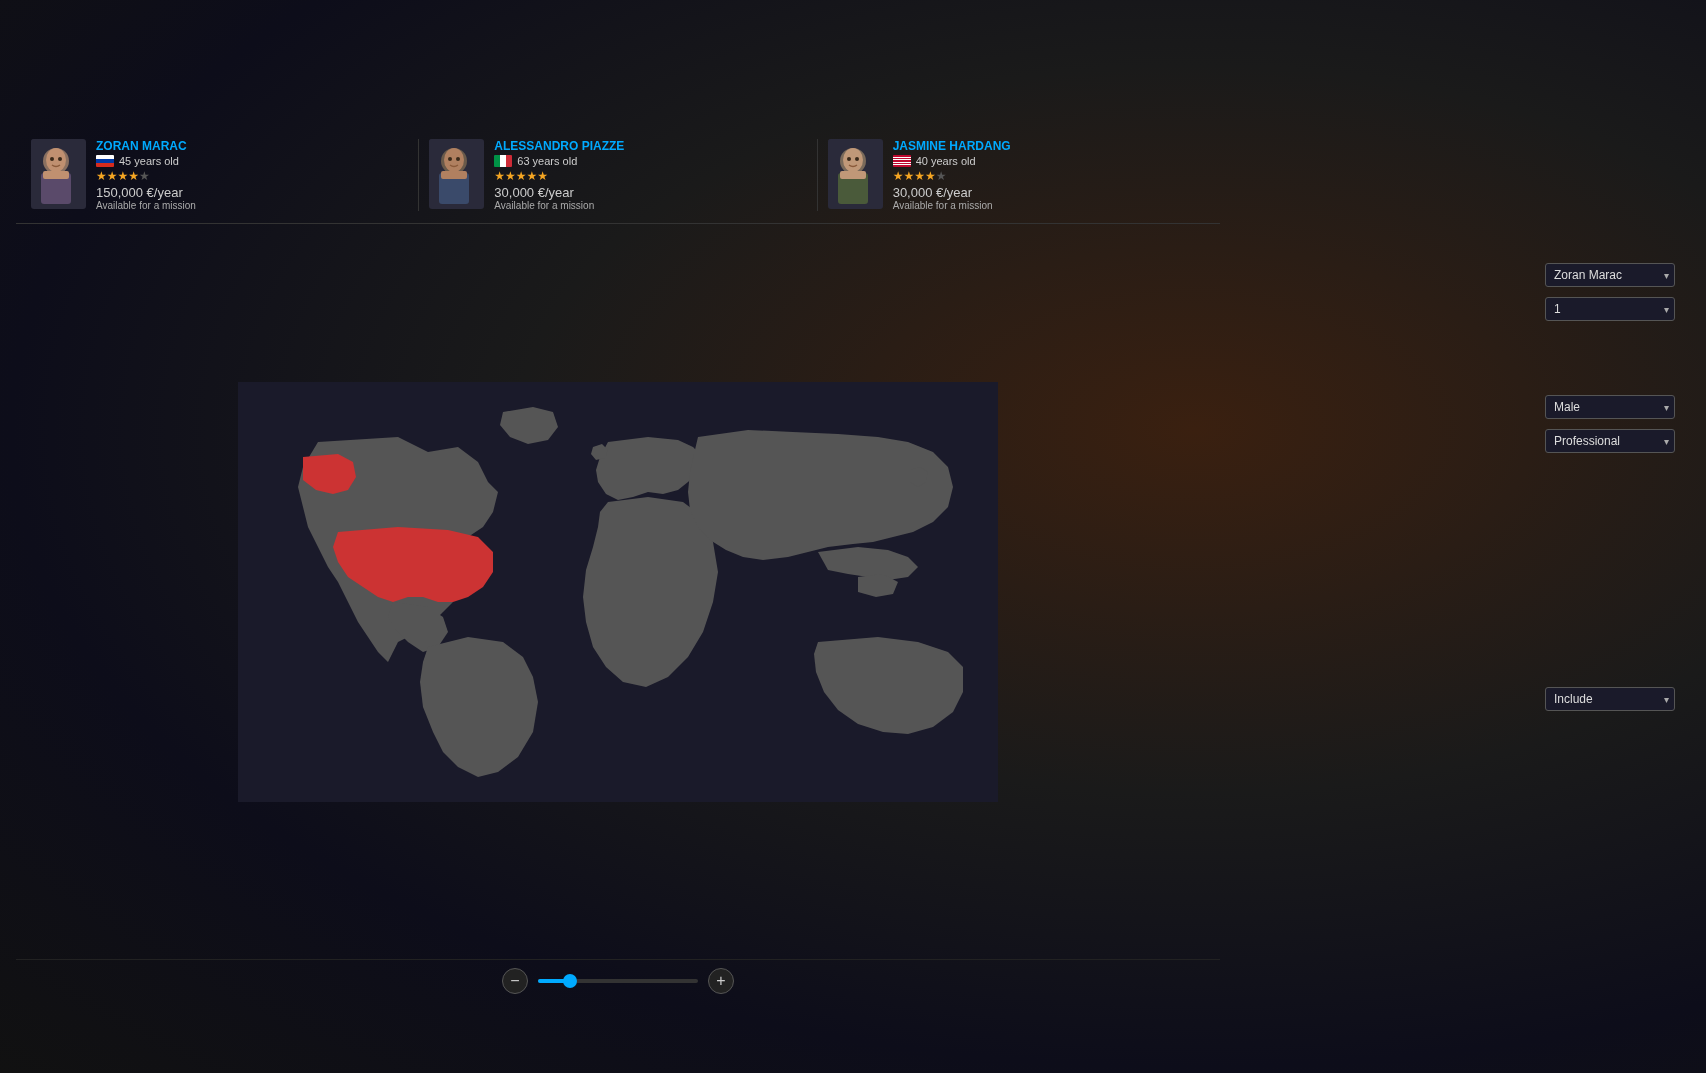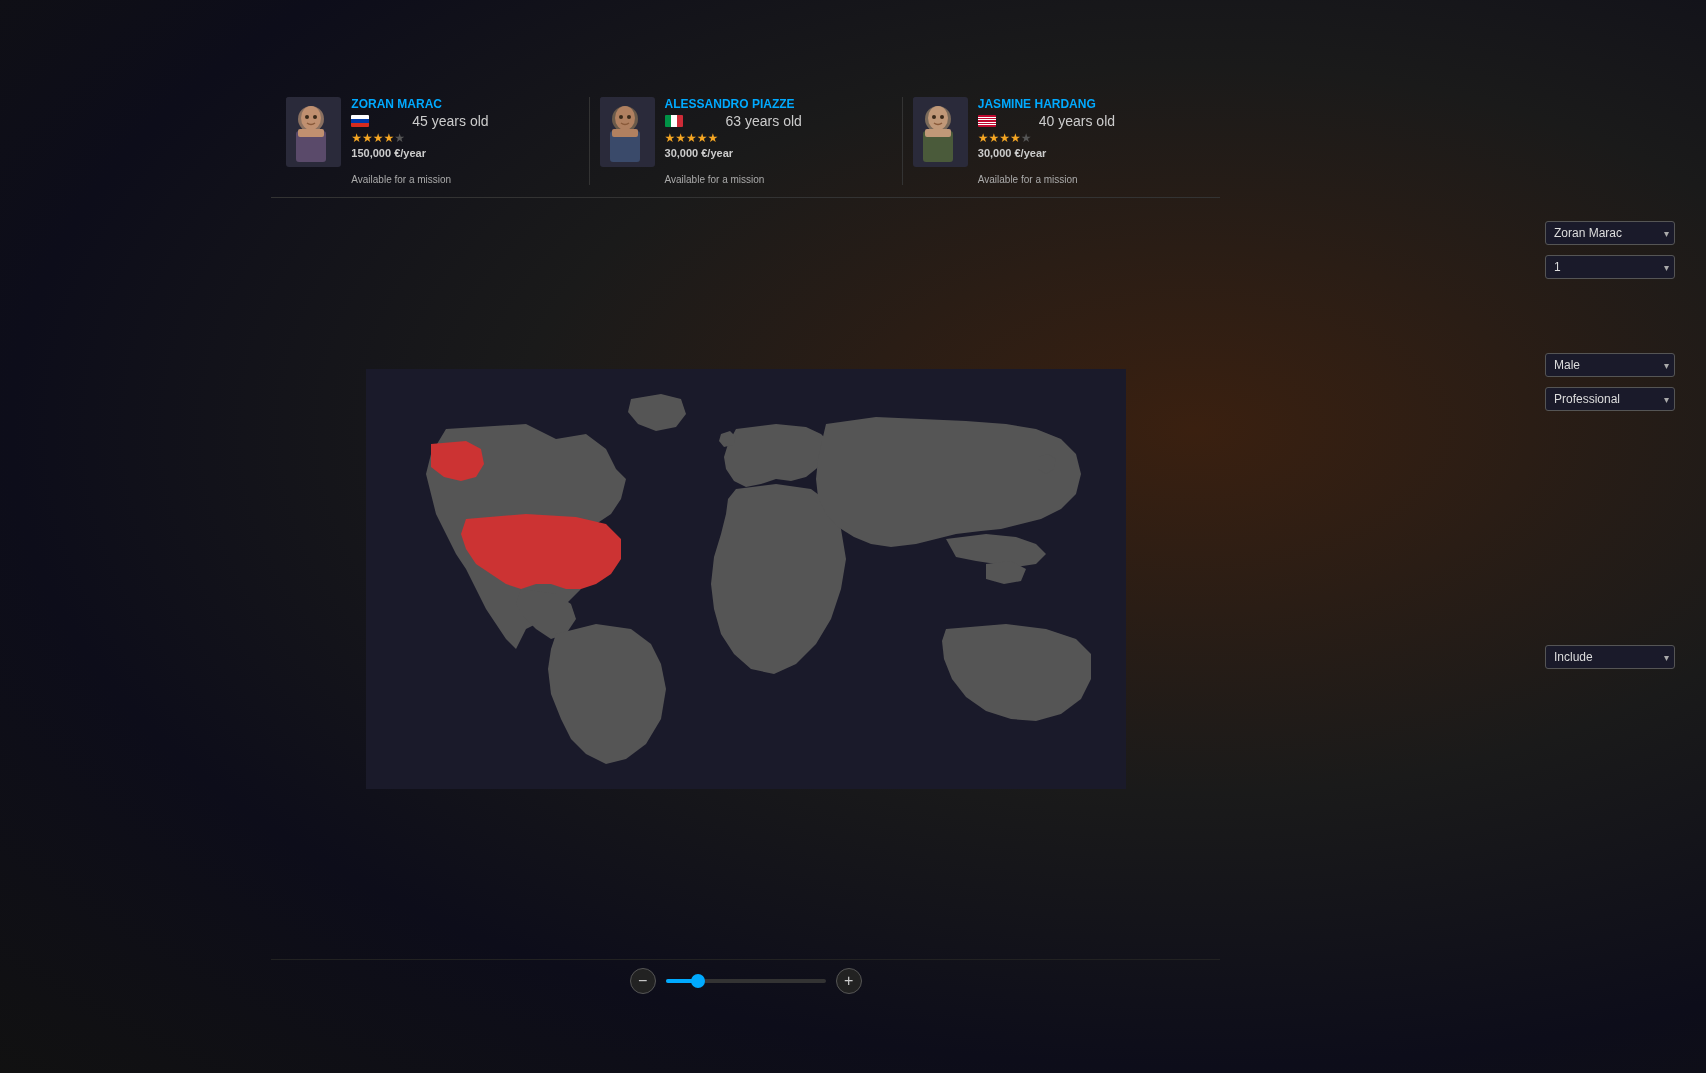--- a/index.html
+++ b/index.html
@@ -123,21 +123,21 @@
 
     .date-display {
       color: #ddd;
       font-size: 12px;
       margin-left: auto;
     }
 
     
     .content-area {
       display: flex;
-      flex-direction: row;
+      flex-direction: column;
       flex: 1;
       padding: 10px 15px;
     }
 
     
     .action-buttons {
       display: flex;
       gap: 10px;
       margin-bottom: 12px;
     }
@@ -213,40 +213,38 @@
       margin-bottom: 2px;
     }
     .scout-age-row {
       display: flex;
       align-items: center;
       gap: 5px;
       margin-bottom: 2px;
     }
     .scout-age {
       color: #ccc;
-      font-size: 14px;
-      margin-left: 38px;
+      font-size: 11px;
     }
     .flag {
       width: 18px;
       height: 12px;
       display: inline-block;
       border-radius: 1px;
     }
     .stars {
       color: #f5a623;
       font-size: 12px;
       margin-bottom: 2px;
     }
     .star-empty { color: #555; }
     .scout-salary {
       color: #ccc;
-      font-size: 11px;
-      margin-bottom: 15px;
-      font-weight: bold;
+      font-size: 13px;
+      margin-bottom: 0;
     }
     .scout-status {
       color: #aaa;
       font-size: 10px;
     }
 
     
     .map-container {
       flex: 1;
       position: relative;

